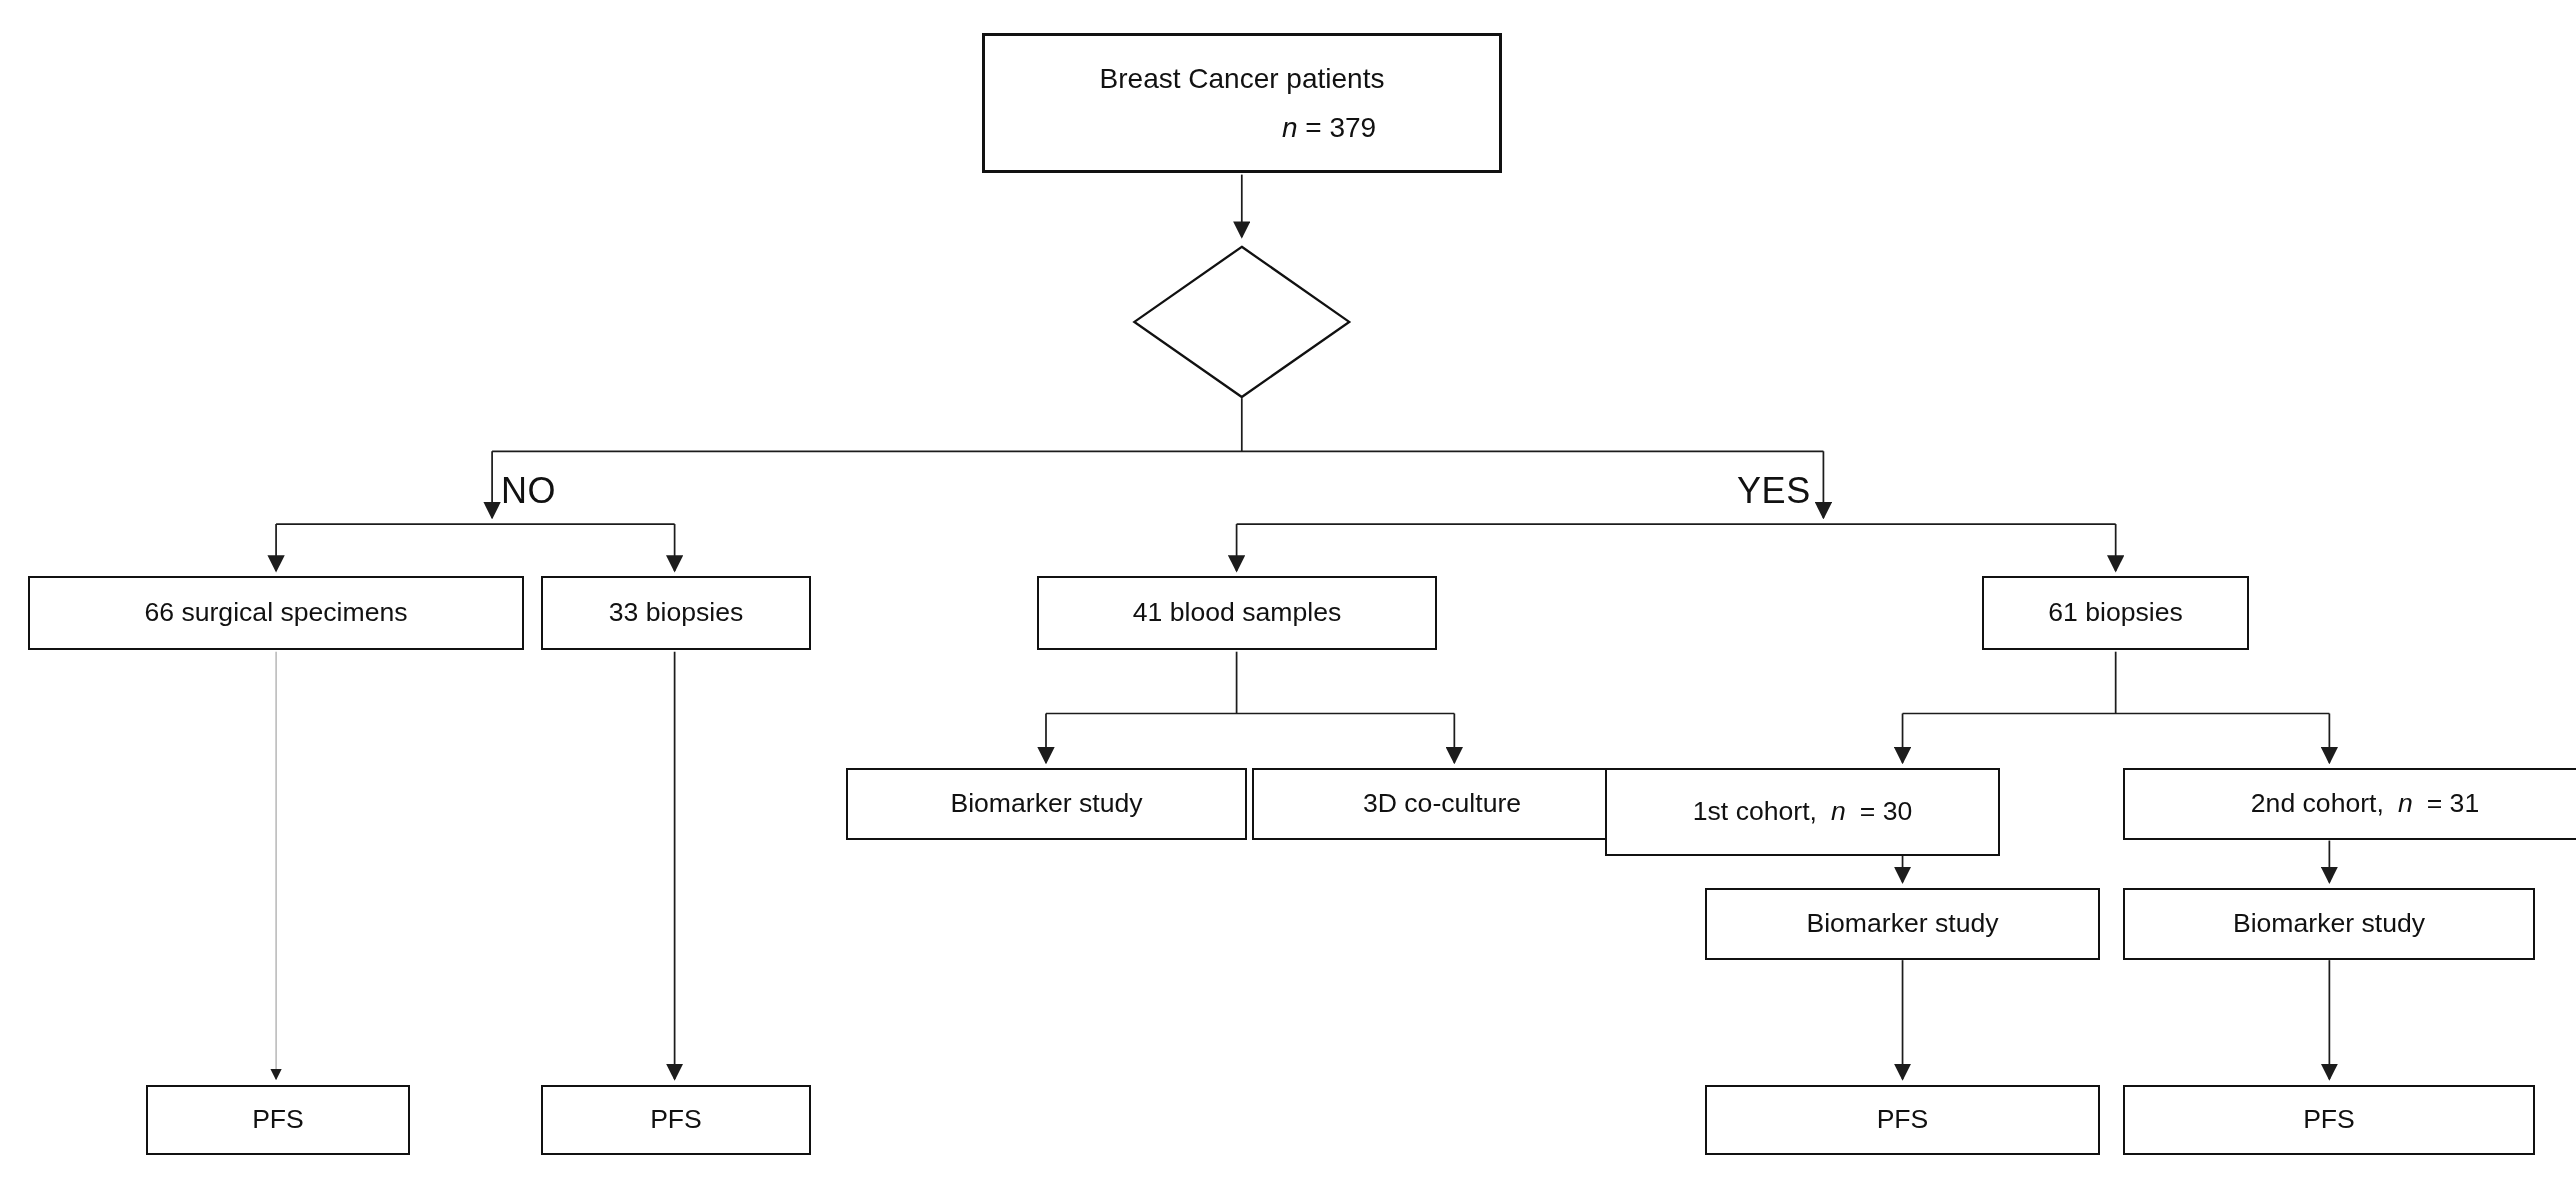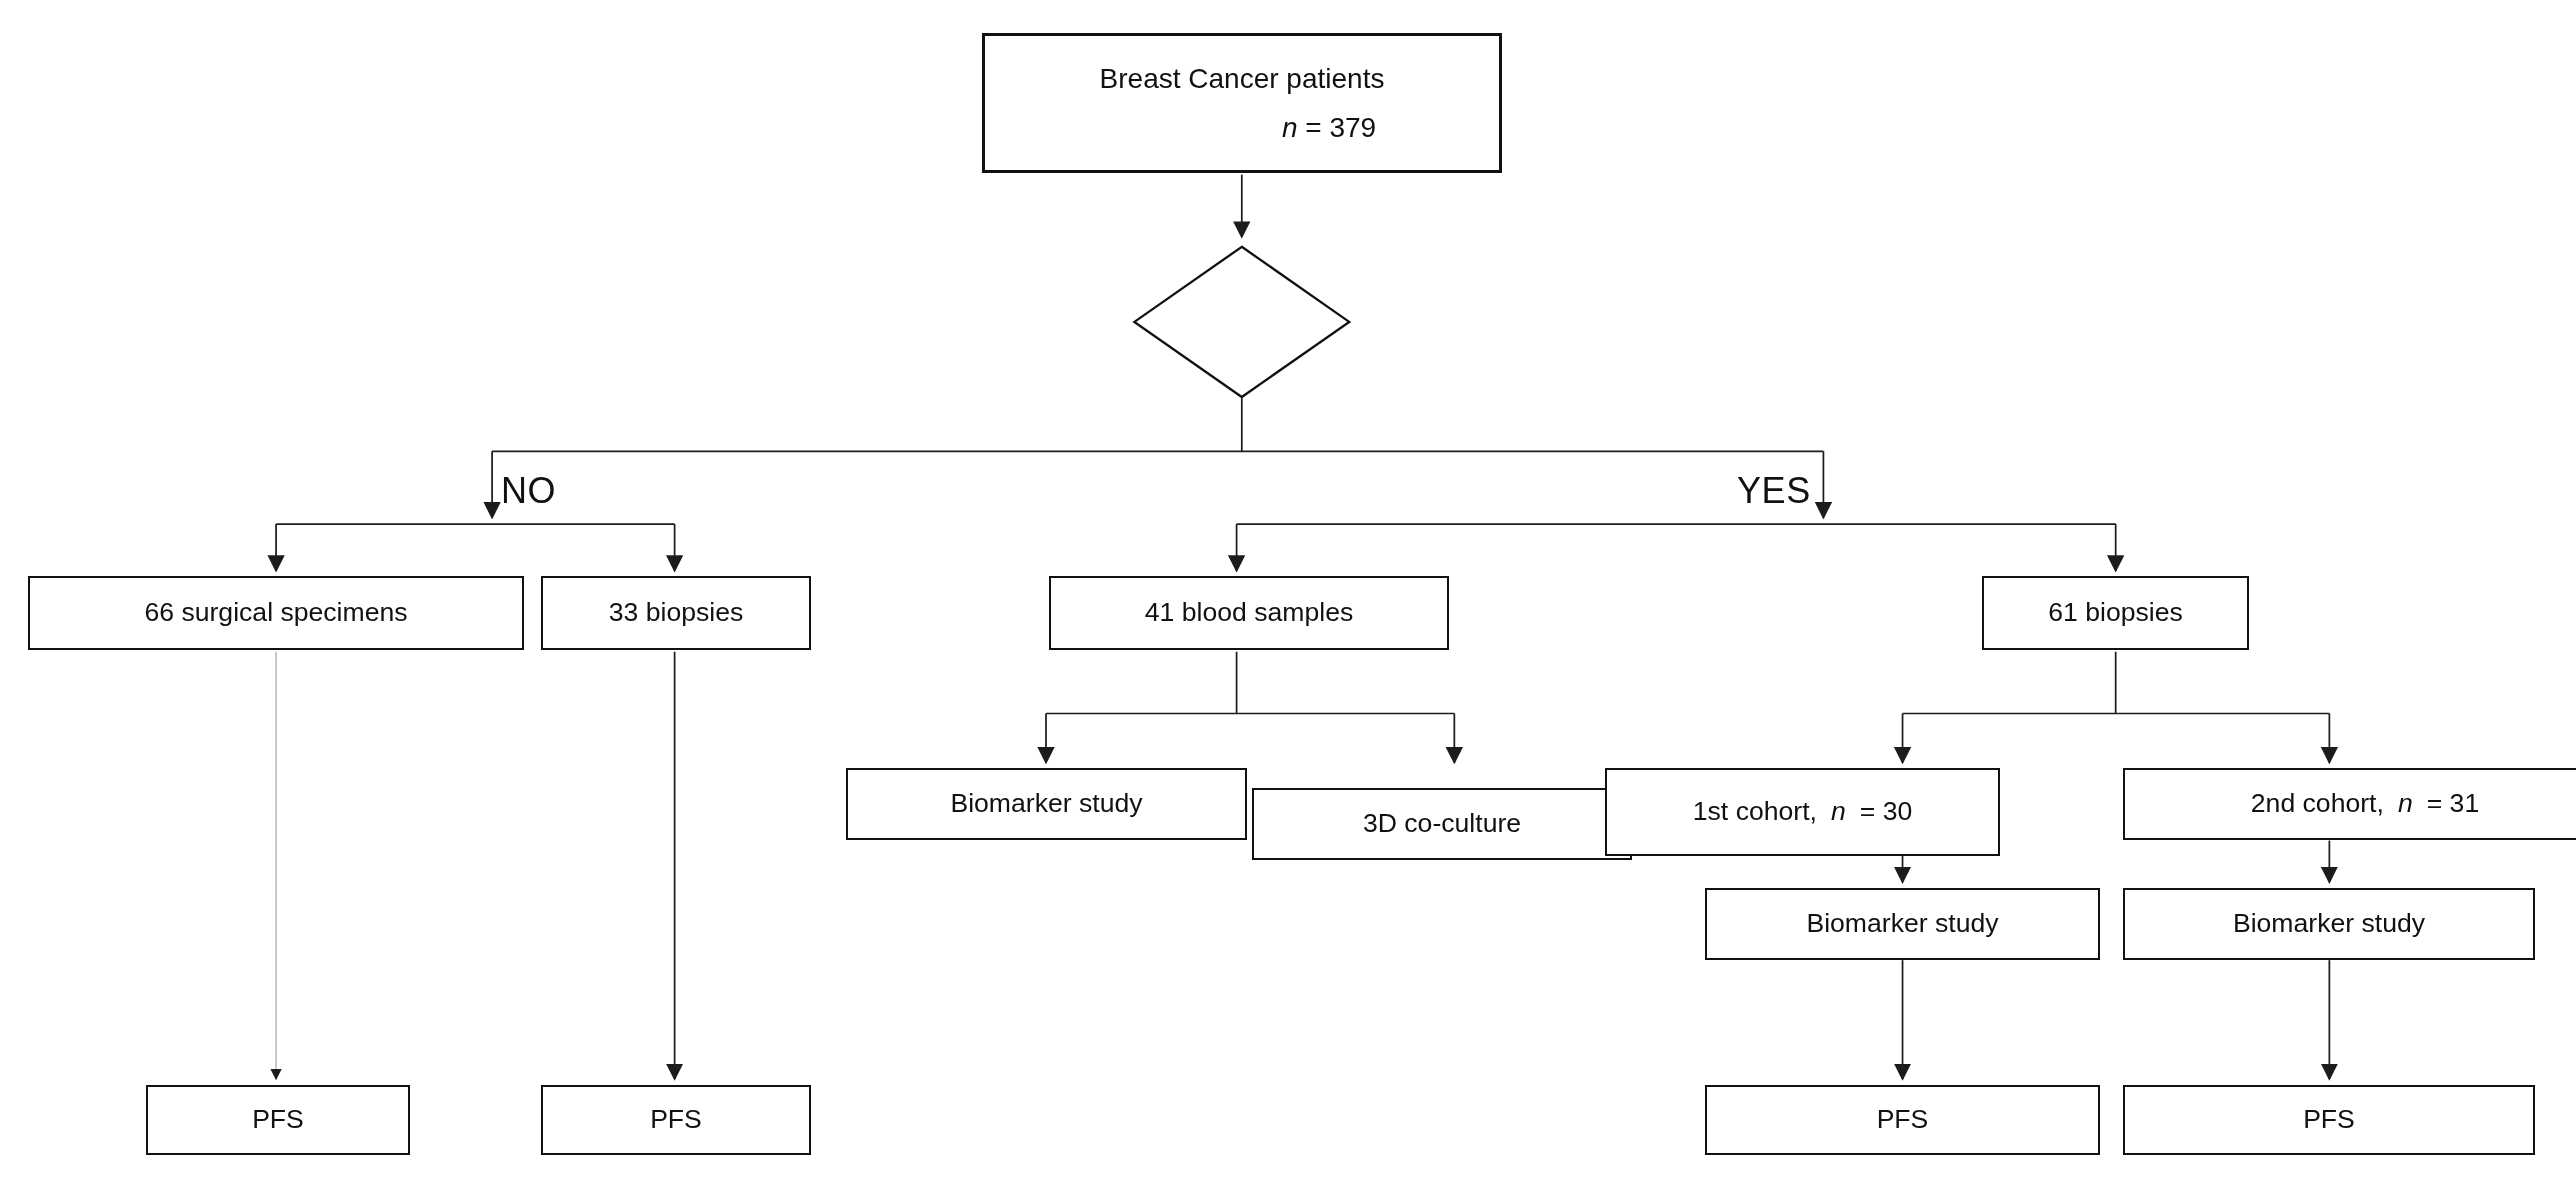--- a/index.html
+++ b/index.html
@@ -38,24 +38,24 @@
   }
   .branch-label{
     position:absolute;
     font-size:36px;
     letter-spacing:0.6px;
   }
   
   .n-root{left:982px;top:33px;width:520px;height:140px;}
   .n-surgical{left:28px;top:576px;width:496px;height:74px;}
   .n-biopsies-no{left:541px;top:576px;width:270px;height:74px;}
-  .n-blood{left:1037px;top:576px;width:400px;height:74px;margin-left:12px;}
+  .n-blood{left:1037px;top:576px;width:400px;height:74px;}
   .n-biopsies-yes{left:1982px;top:576px;width:267px;height:74px;}
   .n-bio-blood{left:846px;top:768px;width:401px;height:72px;}
-  .n-coculture{left:1252px;top:788px;width:380px;height:72px;}
+  .n-coculture{left:1252px;top:768px;width:380px;height:72px;}
   .n-cohort1{left:1605px;top:768px;width:395px;height:88px;}
   .n-cohort2{left:2123px;top:768px;width:484px;height:72px;}
   .n-bio-c1{left:1705px;top:888px;width:395px;height:72px;}
   .n-bio-c2{left:2123px;top:888px;width:412px;height:72px;}
   .n-pfs1{left:146px;top:1085px;width:264px;height:70px;}
   .n-pfs2{left:541px;top:1085px;width:270px;height:70px;}
   .n-pfs3{left:1705px;top:1085px;width:395px;height:70px;}
   .n-pfs4{left:2123px;top:1085px;width:412px;height:70px;}
   .lbl-no{left:501px;top:470px;}
   .lbl-yes{left:1717px;top:470px;margin-left:20px;}

